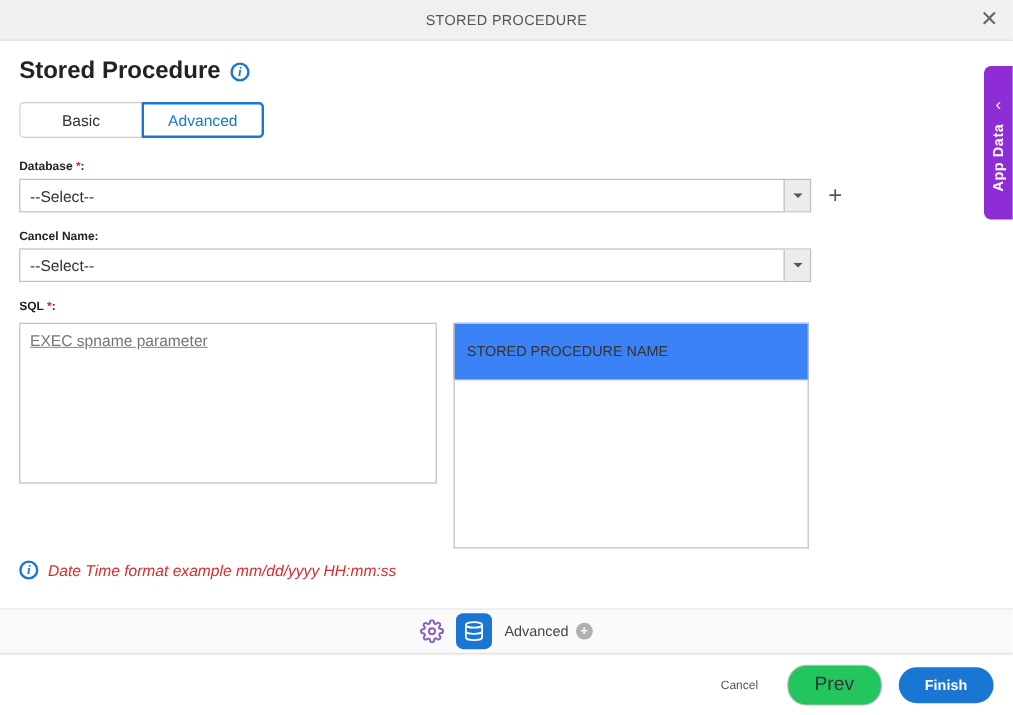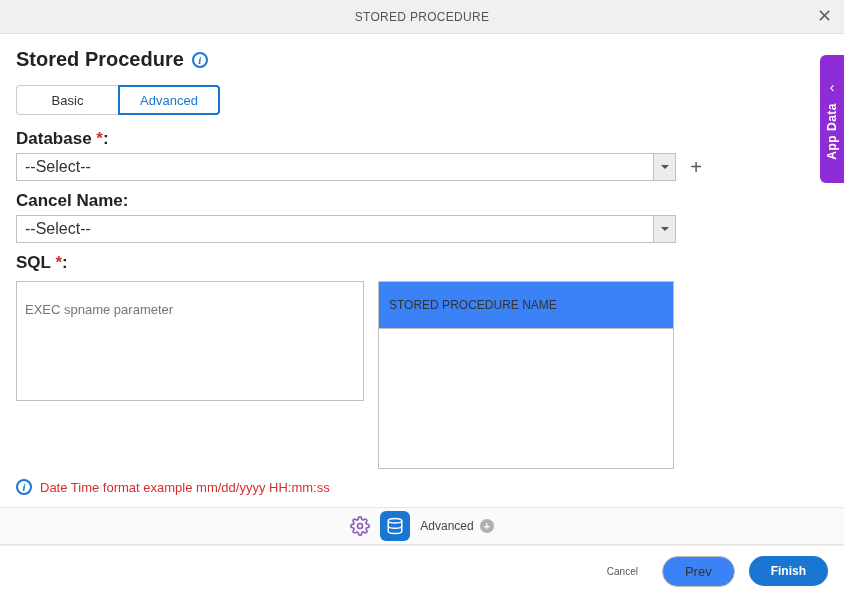--- a/index.html
+++ b/index.html
@@ -16,48 +16,48 @@
     .info-icon-circle { width: 16px; height: 16px; border: 2px solid #1976d2; border-radius: 50%; display: flex; align-items: center; justify-content: center; color: #1976d2; font-size: 11px; font-weight: bold; font-style: italic; font-family: serif; }
     
     .tabs { display: flex; margin-bottom: 14px; }
     .tab { width: 102px; height: 30px; display: flex; align-items: center; justify-content: center; font-size: 13px; border: 1px solid #ccc; cursor: pointer; }
     .tab:first-child { border-radius: 4px 0 0 4px; border-right: none; }
     .tab:last-child { border-radius: 0 4px 4px 0; }
     .tab-inactive { background: #fff; color: #333; }
     .tab-active { background: #fff; color: #1976d2; border: 2px solid #1976d2; }
     
     .field-group { margin-bottom: 10px; }
-    .field-label { font-size: 17px; font-weight: 700; color: #222; margin-bottom: 4px; display: inline-block; }
+    .field-label { font-size: 10px; font-weight: 700; color: #222; margin-bottom: 4px; display: inline-block; }
     .required { color: #d32f2f; }
     
     .select-row { display: flex; align-items: center; gap: 10px; }
     .select-box { flex: 0 0 660px; height: 28px; border: 1px solid #c0c0c0; display: flex; align-items: center; background: #fff; }
-    .select-text { flex: 1; padding: 0 8px; font-size: 16px; color: #333; }
+    .select-text { flex: 1; padding: 0 8px; font-size: 13px; color: #333; }
     .select-arrow { width: 22px; height: 26px; background: #ececec; border-left: 1px solid #c0c0c0; display: flex; align-items: center; justify-content: center; color: #555; cursor: pointer; }
     .plus-btn { width: 20px; height: 20px; display: flex; align-items: center; justify-content: center; color: #555; font-size: 20px; cursor: pointer; font-weight: 300; }
     
     .sql-row { display: flex; gap: 14px; margin-top: 4px; }
-    .sql-textarea { width: 348px; height: 120px; border: 1px solid #c0c0c0; padding: 20px 8px; font-size: 13px; color: #999; resize: none; font-family: Arial, sans-serif; }
+    .sql-textarea { width: 348px; height: 134px; border: 1px solid #c0c0c0; padding: 6px 8px; font-size: 13px; color: #999; resize: none; font-family: Arial, sans-serif; text-decoration: underline; }
     .sp-name-box { width: 296px; }
     .sp-name-header { height: 48px; border: 1px solid #c0c0c0; display: flex; align-items: center; padding: 0 10px; font-size: 12px; color: #333; background: #3b82f6; }
     .sp-name-body { height: 140px; border: 1px solid #c0c0c0; border-top: none; background: #fff; }
     
     .hint-row { display: flex; align-items: center; gap: 8px; margin-top: 10px; }
     .hint-icon { width: 16px; height: 16px; border: 2px solid #1976d2; border-radius: 50%; display: flex; align-items: center; justify-content: center; color: #1976d2; font-size: 11px; font-weight: bold; font-style: italic; font-family: serif; flex-shrink: 0; }
-    .hint-text { font-size: 13px; color: #d32f2f; }
+    .hint-text { font-size: 13px; color: #d32f2f; font-style: italic; }
     
     .step-bar { position: absolute; bottom: 51px; left: 0; right: 0; height: 38px; border-top: 1px solid #e6e6e6; border-bottom: 1px solid #e6e6e6; display: flex; align-items: center; justify-content: center; gap: 10px; background: #fafafa; }
     .gear-icon { color: #8e5fb9; display: flex; align-items: center; }
     .db-pill { width: 30px; height: 30px; background: #1976d2; border-radius: 6px; display: flex; align-items: center; justify-content: center; }
     .advanced-label { font-size: 12px; color: #444; display: flex; align-items: center; gap: 6px; }
     .plus-circle { width: 14px; height: 14px; border-radius: 50%; background: #b0b0b0; color: #fff; display: flex; align-items: center; justify-content: center; font-size: 11px; font-weight: bold; }
     
     .footer { position: absolute; bottom: 0; left: 0; right: 0; height: 51px; display: flex; align-items: center; justify-content: flex-end; gap: 14px; padding: 0 16px; border-top: 1px solid #eee; background: #fff; }
     .btn-cancel { font-size: 10px; color: #555; cursor: pointer; padding: 8px 10px; }
-    .btn-prev { font-size: 13px; color: #333; border: 1px solid #bbb; border-radius: 16px; padding: 7px 22px; cursor: pointer; background: #3b82f6; }
+    .btn-prev { font-size: 16px; color: #333; border: 1px solid #bbb; border-radius: 16px; padding: 7px 22px; cursor: pointer; background: #22c55e; }
     .btn-finish { font-size: 12px; color: #fff; background: #1976d2; border: none; border-radius: 16px; padding: 8px 22px; cursor: pointer; font-weight: 600; }
     
     .side-tab { position: absolute; right: 0; top: 55px; width: 24px; height: 128px; background: #8e2cd6; border-radius: 6px 0 0 6px; display: flex; flex-direction: column; align-items: center; justify-content: center; cursor: pointer; }
     .side-tab-chevron { color: #fff; font-size: 14px; margin-bottom: 8px; }
     .side-tab-text { color: #fff; font-size: 12px; font-weight: 600; writing-mode: vertical-rl; transform: rotate(180deg); letter-spacing: 0.5px; }
     
     svg { display: block; }
   </style>
 </head>
 <body>

